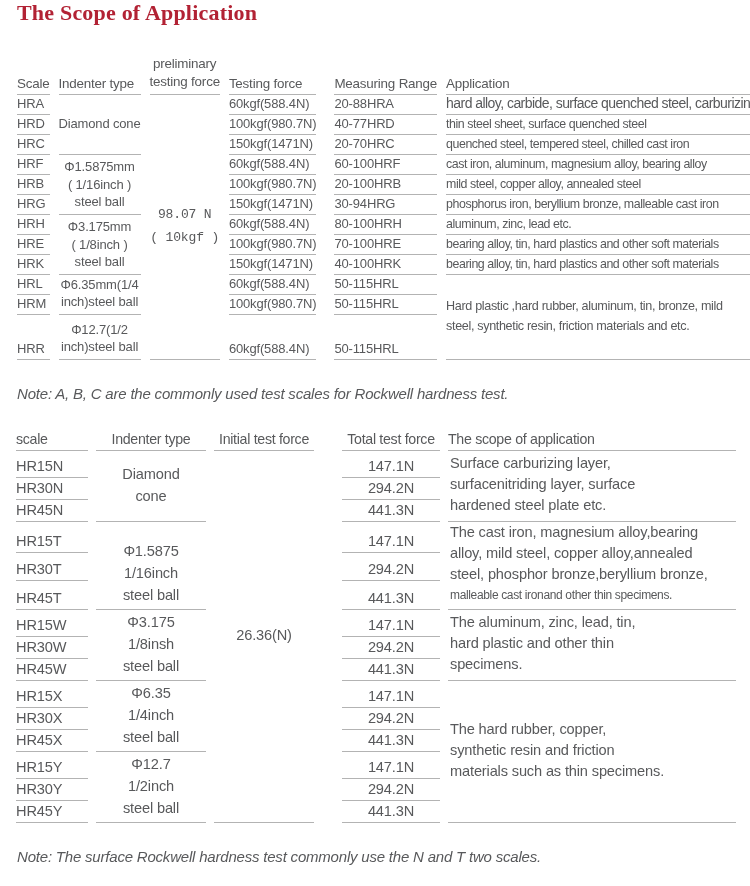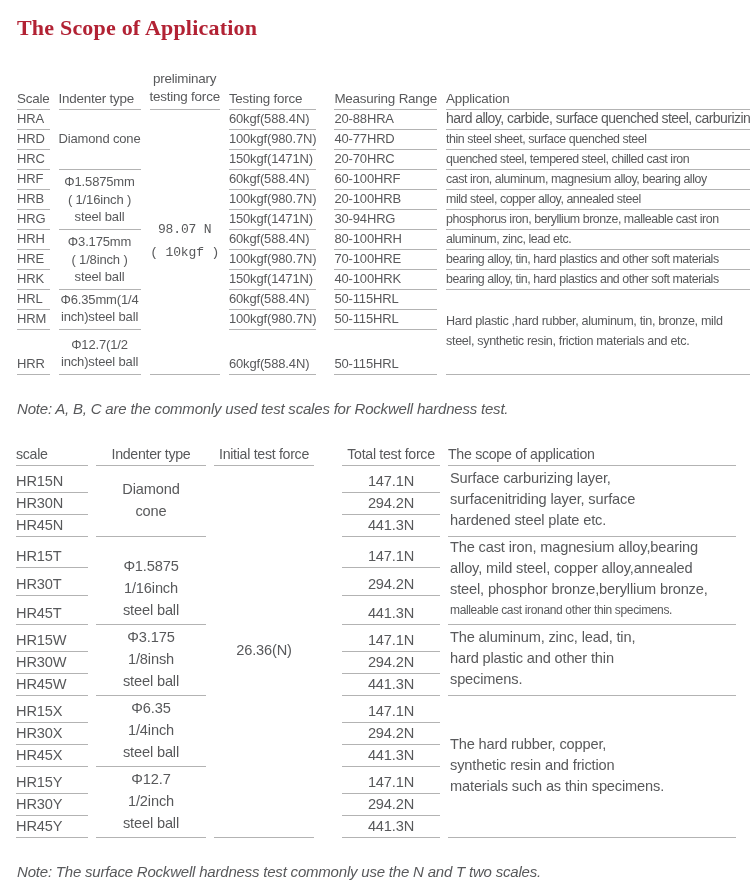--- a/index.html
+++ b/index.html
@@ -1,17 +1,17 @@
 <!DOCTYPE html>
 <html><head>
 <meta charset="utf-8">
 <style>
   html,body{margin:0;padding:0;background:#ffffff;}
   body{width:750px;min-height:886px;font-family:"Liberation Sans",sans-serif;color:#58595b;}
-  .page{padding-top:15px;}
+  .page{}
   .title{font-family:"Liberation Serif",serif;font-weight:bold;font-size:22px;color:#b22234;margin:0 0 0 17px;letter-spacing:0.2px;}
   table{border-collapse:separate;table-layout:fixed;}
   td{vertical-align:bottom;padding:0 0 3px 0;letter-spacing:-0.15px;white-space:nowrap;}
   .u{border-bottom:1px solid #b3b3b3;}
   .sp{border:none;}
   .ac{text-align:center;}
   .mid{vertical-align:middle;}
   .line{line-height:1.35;}
   
   .t1{border-spacing:9px 0;margin:27px 0 0 8px;font-size:13px;}

